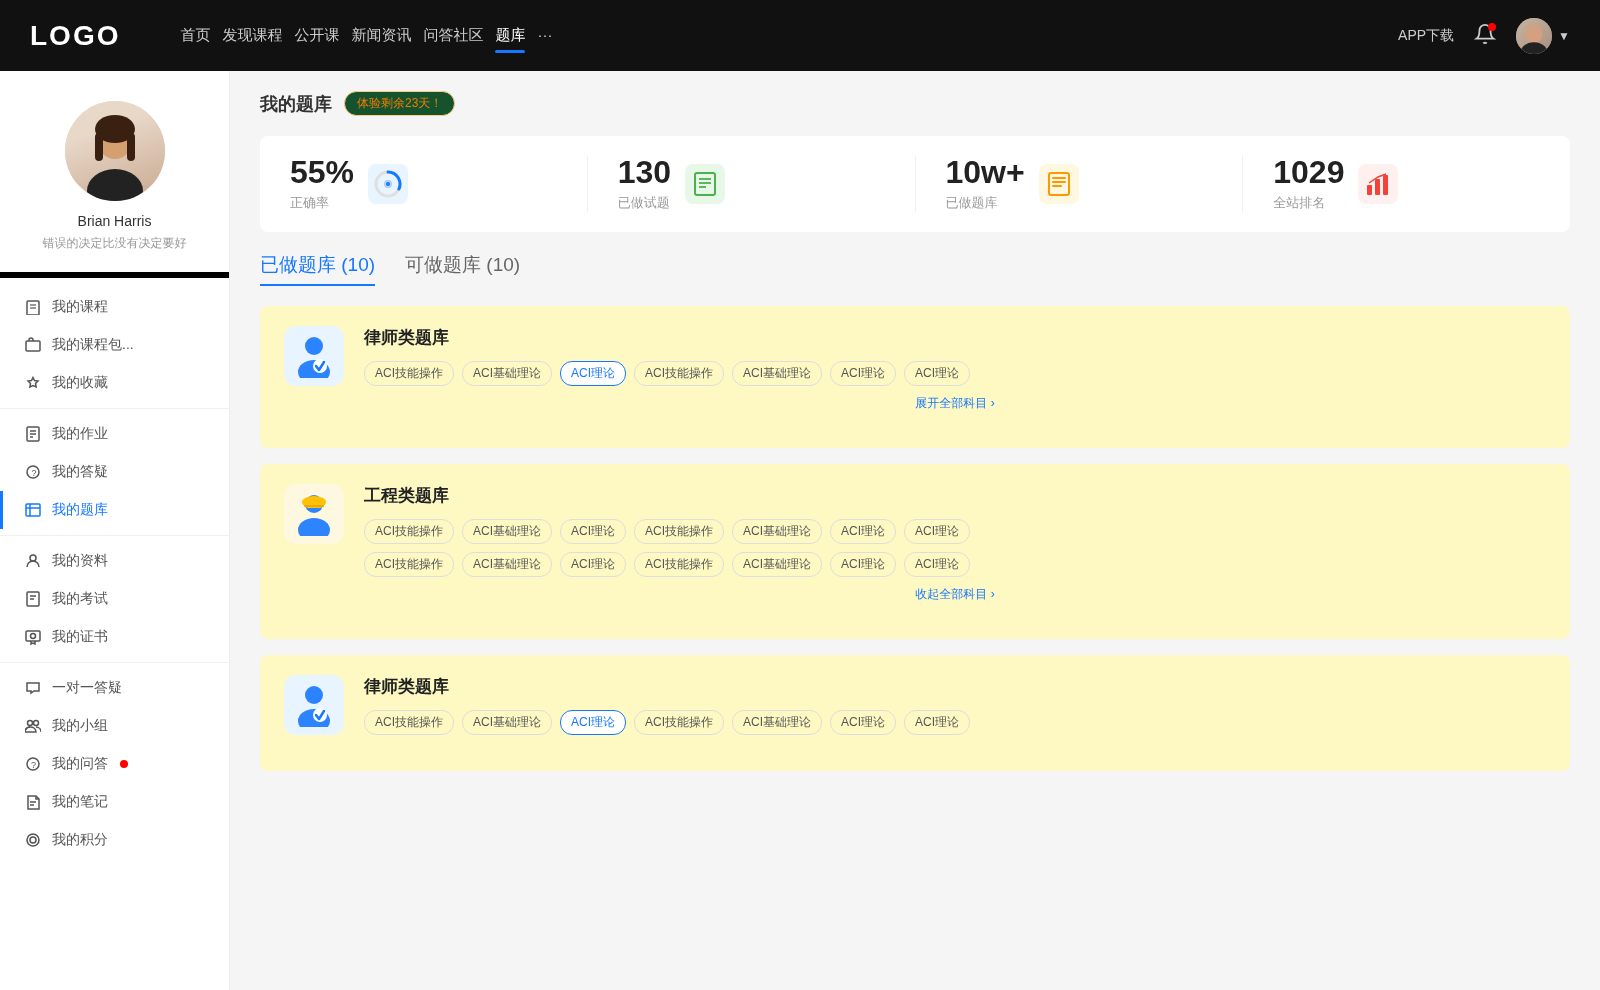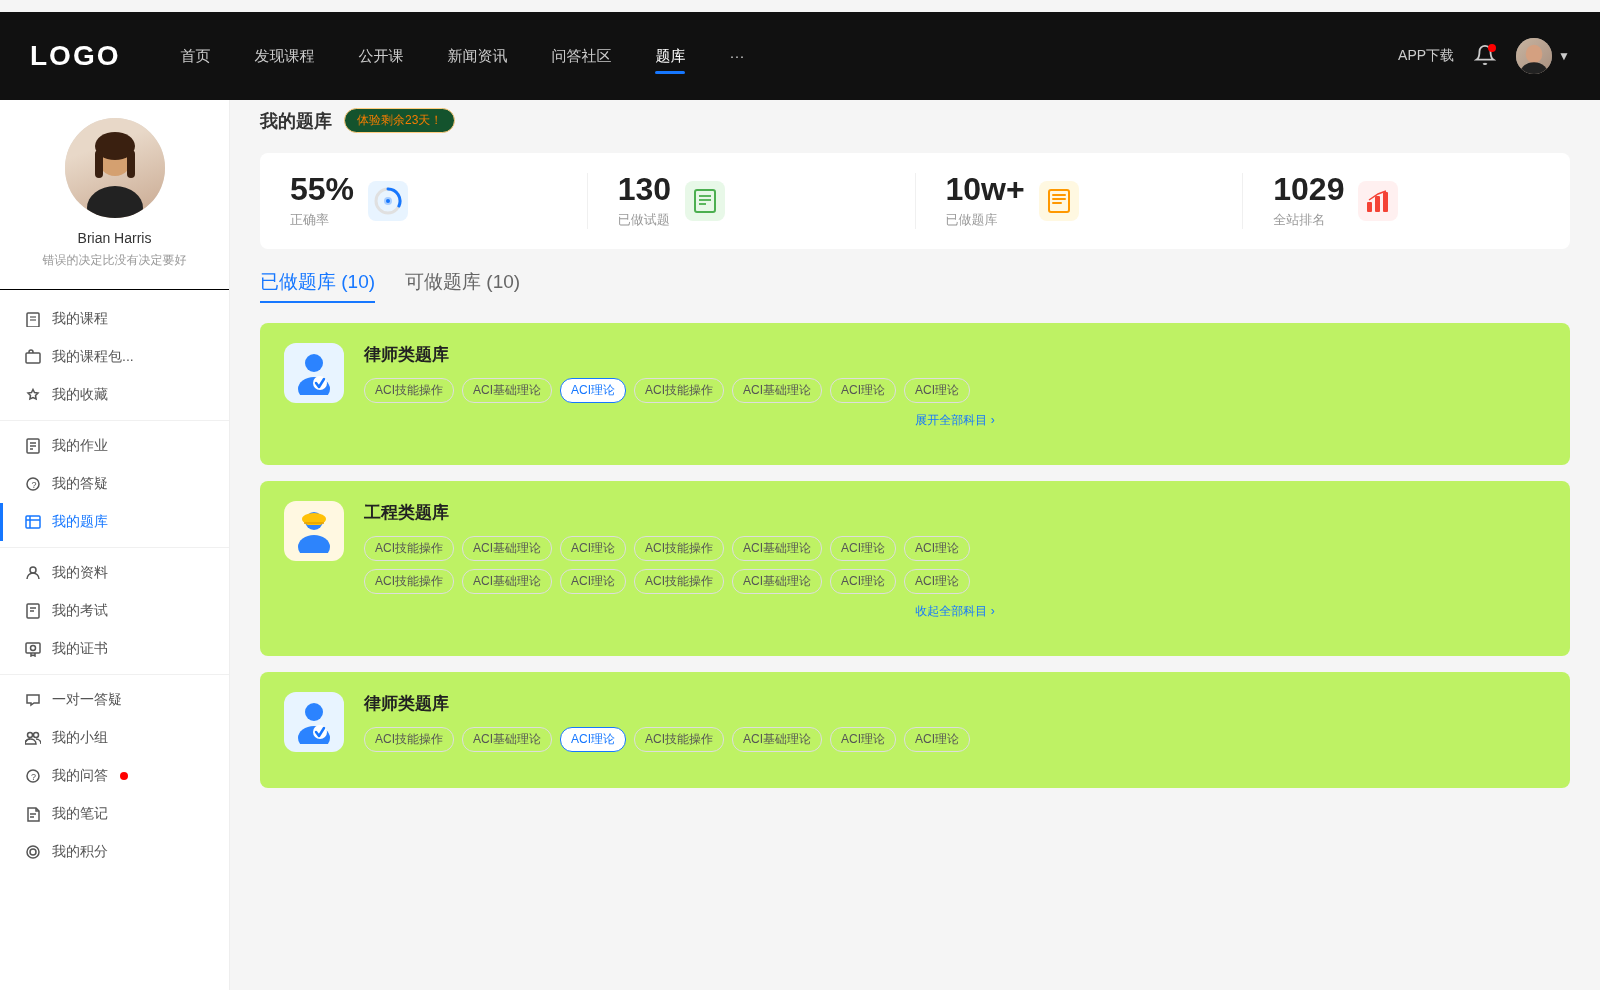--- a/index.html
+++ b/index.html
@@ -1,38 +1,38 @@
 <!DOCTYPE html>
 <html><head>
   <meta charset="utf-8">
   <style>
     * { box-sizing: border-box; margin: 0; padding: 0; }
     body { font-family: -apple-system, BlinkMacSystemFont, 'PingFang SC', 'Microsoft YaHei', sans-serif; background: #f5f5f5; color: #333; font-size: 14px; }
 
     
     .navbar {
       background: #111;
-      height: 88px;
+      height: 71px;
       display: flex;
       align-items: center;
       padding: 0 30px;
       position: sticky;
-      top: 12px;
+      top: 0;
       z-index: 100;
     }
     .navbar-logo {
       color: white;
       font-size: 28px;
       font-weight: bold;
       letter-spacing: 2px;
       margin-right: 60px;
     }
     .navbar-menu {
       display: flex;
-      gap: 44px;
+      gap: 12px;
       flex: 1;
     }
     .navbar-menu-item {
       color: #ccc;
       cursor: pointer;
       font-size: 15px;
       padding: 4px 0;
       position: relative;
     }
     .navbar-menu-item.active {
@@ -98,21 +98,21 @@
       background: white;
       padding: 0 0 20px 0;
       flex-shrink: 0;
       border-right: 1px solid #eee;
     }
     .sidebar-profile {
       display: flex;
       flex-direction: column;
       align-items: center;
       padding: 30px 20px 20px;
-      border-bottom: 1px solid #000000;
+      border-bottom: 6px solid #000000;
     }
     .sidebar-avatar {
       width: 100px;
       height: 100px;
       border-radius: 50%;
       background: #e0d8d0;
       overflow: hidden;
       margin-bottom: 12px;
     }
     .sidebar-name {
@@ -269,21 +269,21 @@
       position: absolute;
       bottom: 0;
       left: 0;
       right: 0;
       height: 2px;
       background: #1677ff;
     }
 
     
     .qbank-card {
-      background: #bef264;
+      background: #fef9c3;
       border-radius: 8px;
       padding: 20px 24px;
       margin-bottom: 16px;
     }
     .qbank-card-header {
       display: flex;
       align-items: flex-start;
       gap: 20px;
       margin-bottom: 16px;
     }

